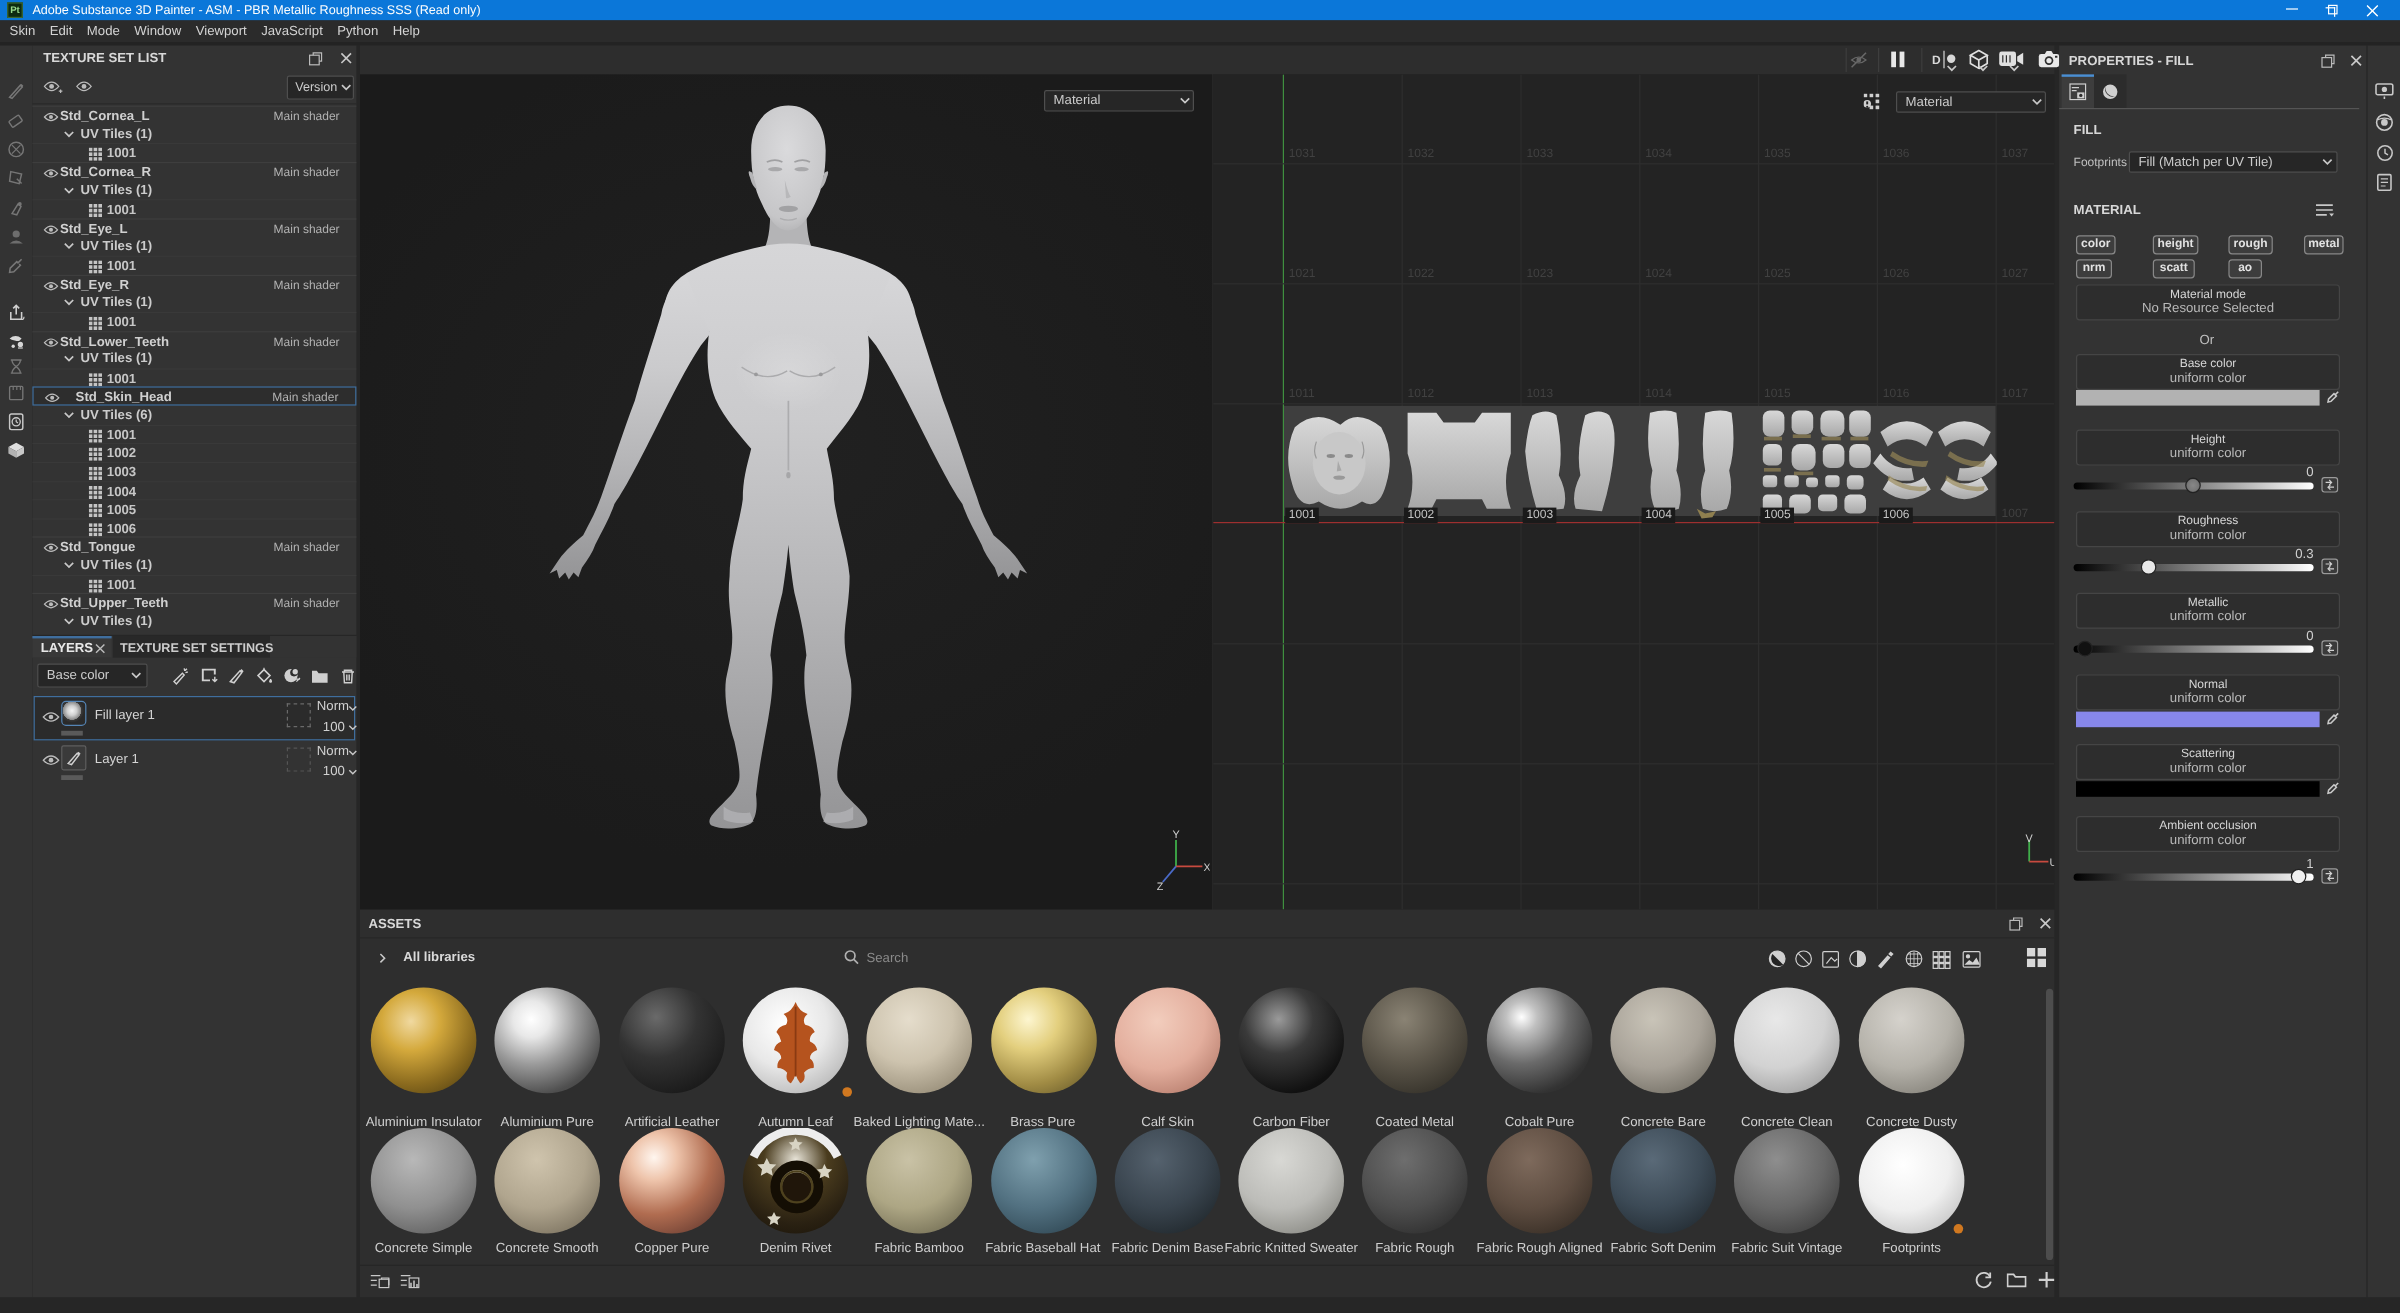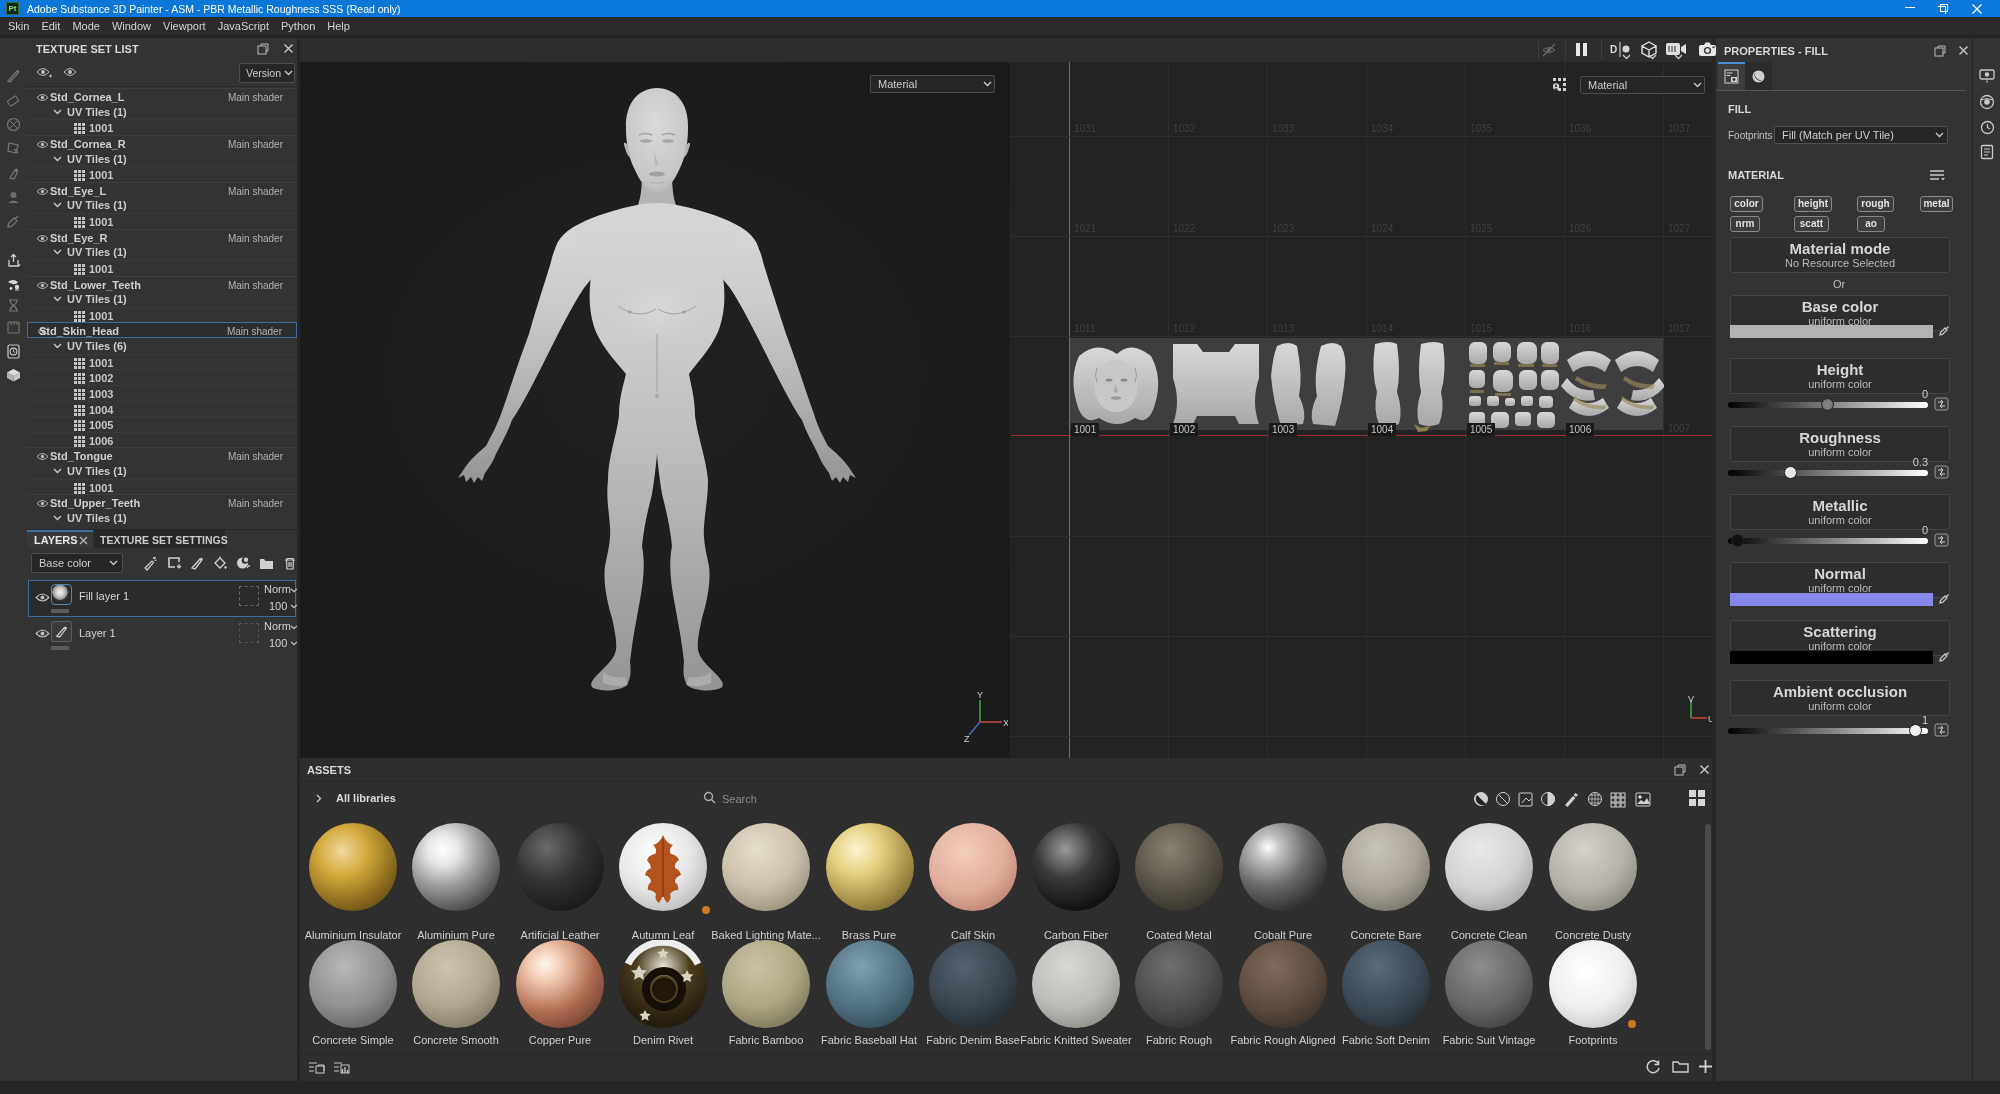--- a/index.html
+++ b/index.html
@@ -21,21 +21,21 @@
 #viewtoolbar { left:300px; top:38px; width:1412px; height:24px; background:#2d2d2d; }
 #view3d { left:300px; top:62px; width:710px; height:696px; background:radial-gradient(ellipse 60% 50% at 50% 45%, #212121 0%, #1b1b1b 100%); }
 #view2d { left:1011px; top:62px; width:701px; height:696px; background:#232323; overflow:hidden; }
 #assets { left:300px; top:758px; width:1412px; height:323px; background:#2e2e2e; overflow:hidden; }
 #props { left:1716px; top:38px; width:256px; height:1043px; background:#333333; }
 #farright { left:1973px; top:38px; width:27px; height:1043px; background:#333333; }
 #statusbar { left:0; top:1081px; width:2000px; height:13px; background:#2d2d2d; }
 .ddown { position:absolute; background:#262626; border:1px solid #4e4e4e; border-radius:2px; color:#cccccc; line-height:16px; }
 .dchev { position:absolute; right:5px; top:4px; }
 .propbox { position:absolute; left:14px; width:220px; background:#2d2d2d; border:1px solid #454545; border-radius:3px; text-align:center; }
-.propbox .t1 { font-weight:bold; color:#d6d6d6; padding-top:2px; font-size:15px; }
+.propbox .t1 { font-weight:normal; color:#d6d6d6; padding-top:2px; font-size:10px; }
 .propbox .t2 { color:#b9b9b9; padding-bottom:3px; }
 .chbtn { position:absolute; height:16px; background:#3d3d3d; border:1px solid #888888; border-radius:3px; color:#e2e2e2; font-weight:bold; font-size:10px; text-align:center; line-height:14px; }
 .slider { position:absolute; left:12px; width:200px; height:6px; border-radius:3px; background:linear-gradient(to right,#000,#fff); }
 .sknob { position:absolute; width:13px; height:13px; border-radius:50%; top:-4px; border:1px solid #222; }
 .sval { position:absolute; color:#cfcfcf; }
 .swatch { position:absolute; left:14px; width:203px; height:13px; }
 .sphere { position:absolute; width:88px; height:88px; border-radius:50%; }
 .slabel { position:absolute; width:150px; text-align:center; color:#cfcfcf; }
 .vsep { position:absolute; top:2px; width:1px; height:20px; background:#3e3e3e; }
 .num2d { position:absolute; color:#414141; font-size:10px; }
@@ -253,21 +253,21 @@
 <div class="row" style="top:269px;border-top:1px solid #393939">
         <svg class="abs" style="left:47px;top:3px" width="11" height="11">
           <use href="#i-grid"></use>
         </svg>
         <b class="abs tilerow" style="left:62px">1001</b>
       </div>
 <div class="row" style="top:284px;background:#2d2d2d;border:1px solid #3f6e9e">
         <svg class="abs" style="left:9px;top:4px" width="13" height="9">
           <use href="#i-eye"></use>
         </svg>
-        <b class="abs tsname" style="left:11px">Std_Skin_Head</b>
+        <b class="abs tsname" style="left:35px">Std_Skin_Head</b>
         <span class="mainshader">Main shader</span>
       </div>
 <div class="row" style="top:300px">
         <svg class="abs" style="left:26px;top:5px" width="9" height="6">
           <use href="#i-chev"></use>
         </svg>
         <b class="abs uvrow" style="left:40px">UV Tiles (6)</b>
       </div>
 <div class="row" style="top:316px;border-top:1px solid #393939">
         <svg class="abs" style="left:47px;top:3px" width="11" height="11">

